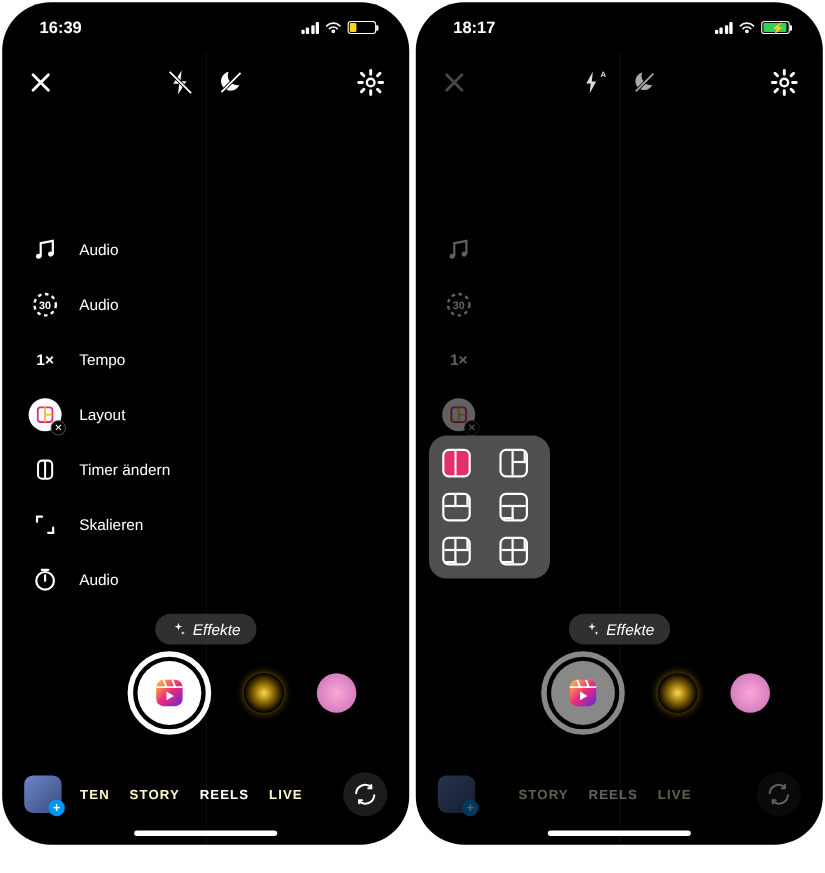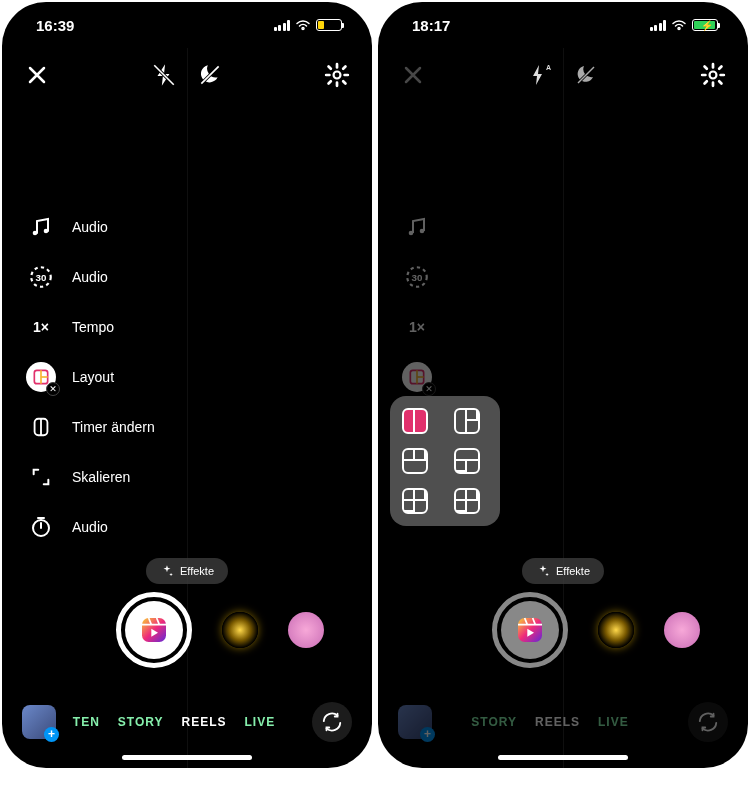--- a/index.html
+++ b/index.html
@@ -66,21 +66,21 @@
   .tool.active .ti svg path, .tool.active .ti svg rect{ stroke:#e1306c; }
   .tool.active .xb { position:absolute; right:-4px; bottom:-4px; width:14px; height:14px; background:#000; border:1px solid #444; border-radius:50%; font-size:9px; line-height:12px; text-align:center; }
   .tempo { font-size:14px; font-weight:700; }
 
   
   .effects-pill {
     position:absolute; left:50%; transform:translateX(-50%);
     top: 556px;
     background: rgba(60,60,60,0.8);
     padding: 6px 14px; border-radius: 18px;
-    display:flex; align-items:center; gap:6px; font-size:11px; font-weight:500;
+    display:flex; align-items:center; gap:6px; font-size:14px; font-weight:500;font-style:italic;
   }
 
   
   .shutter-row {
     position:absolute; left:0; right:0; top: 590px;
     display:flex; align-items:center; justify-content:center; gap:30px;
   }
   .shutter {
     width:76px; height:76px; border-radius:50%;
     border:5px solid #fff; display:flex; align-items:center; justify-content:center;
@@ -97,21 +97,21 @@
   .glit { width:36px; height:36px; border-radius:50%; background: radial-gradient(circle, #f7a8d8, #c96cb5); }
 
   
   .bottom {
     position:absolute; left:0; right:0; top: 700px;
     display:flex; align-items:center; padding: 0 20px; gap:14px;
   }
   .thumb { width:34px; height:34px; border-radius:8px; background: linear-gradient(135deg,#6b88c9,#3a4a7a); position:relative; flex-shrink:0; }
   .thumb .plus { position:absolute; right:-3px; bottom:-3px; width:15px; height:15px; border-radius:50%; background:#0095f6; color:#fff; font-size:12px; line-height:15px; text-align:center; font-weight:700; }
   .modes { display:flex; gap:18px; font-size:12px; font-weight:700; letter-spacing:1px; flex:1; justify-content:center; transform:translateX(-10px); }
-  .modes span { color:#86efac; }
+  .modes span { color:#fef9c3; }
   .modes span.active { color:#fff; }
   .flip { width:40px; height:40px; border-radius:50%; background:#1c1c1c; display:flex; align-items:center; justify-content:center; flex-shrink:0; }
 
   .home { position:absolute; bottom:8px; left:50%; transform:translateX(-50%); width:130px; height:5px; background:#fff; border-radius:3px; }
 
   .dim50 { opacity:0.38; }
   .dim30 { opacity:0.28; }
 
   
   .layout-pop {

